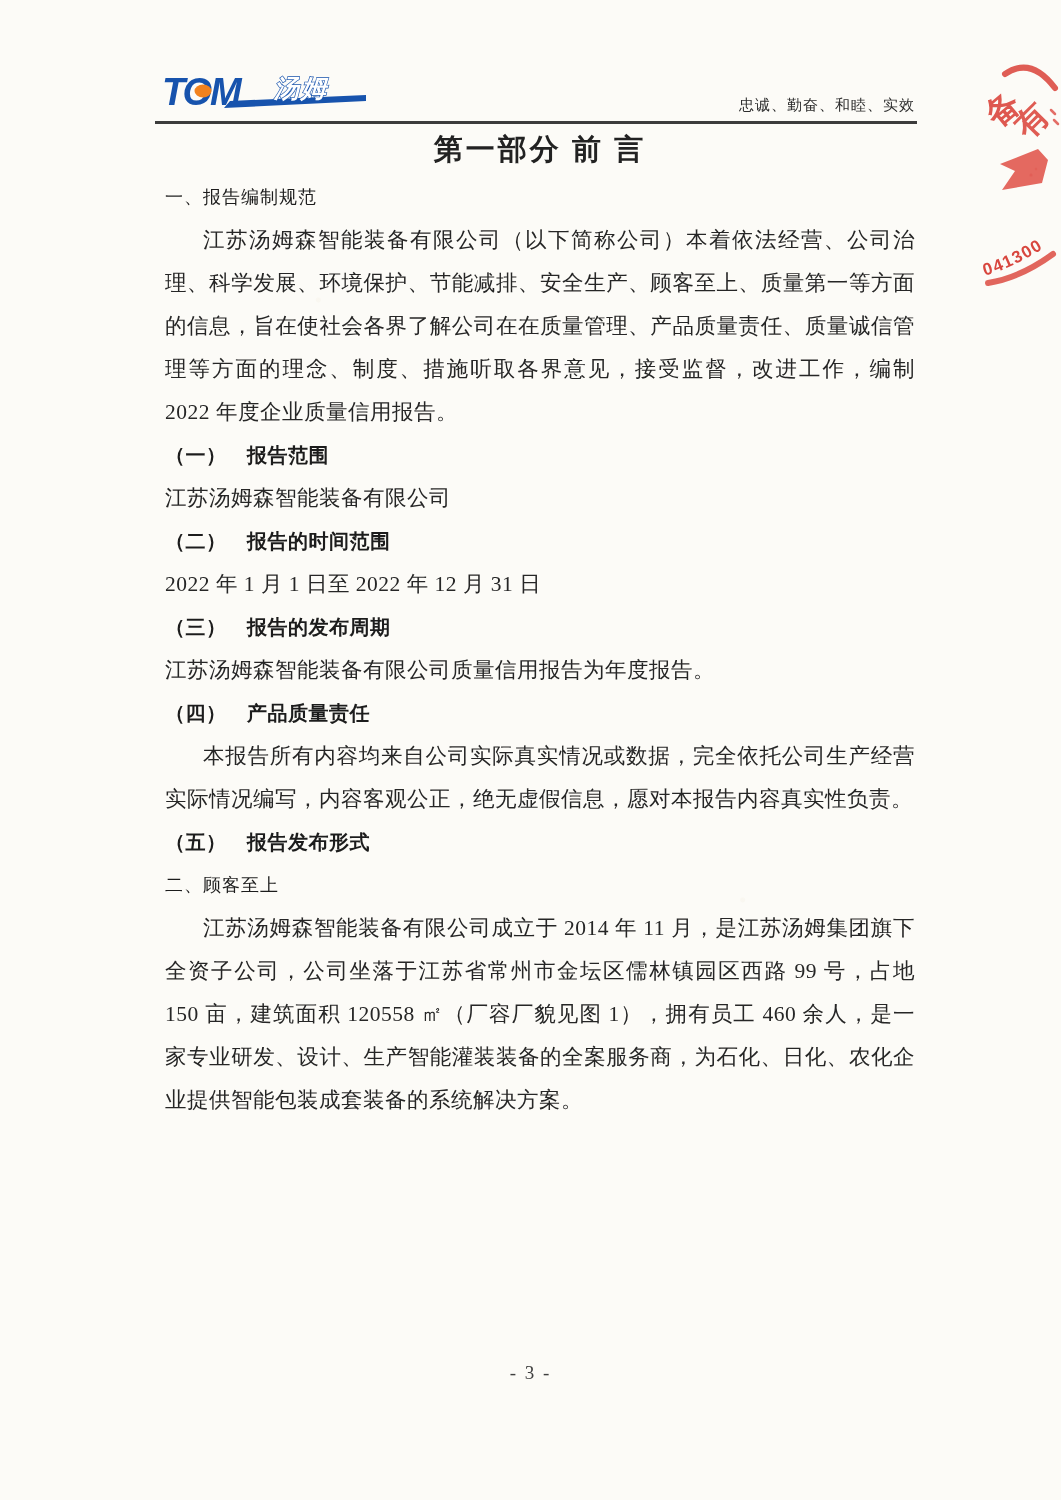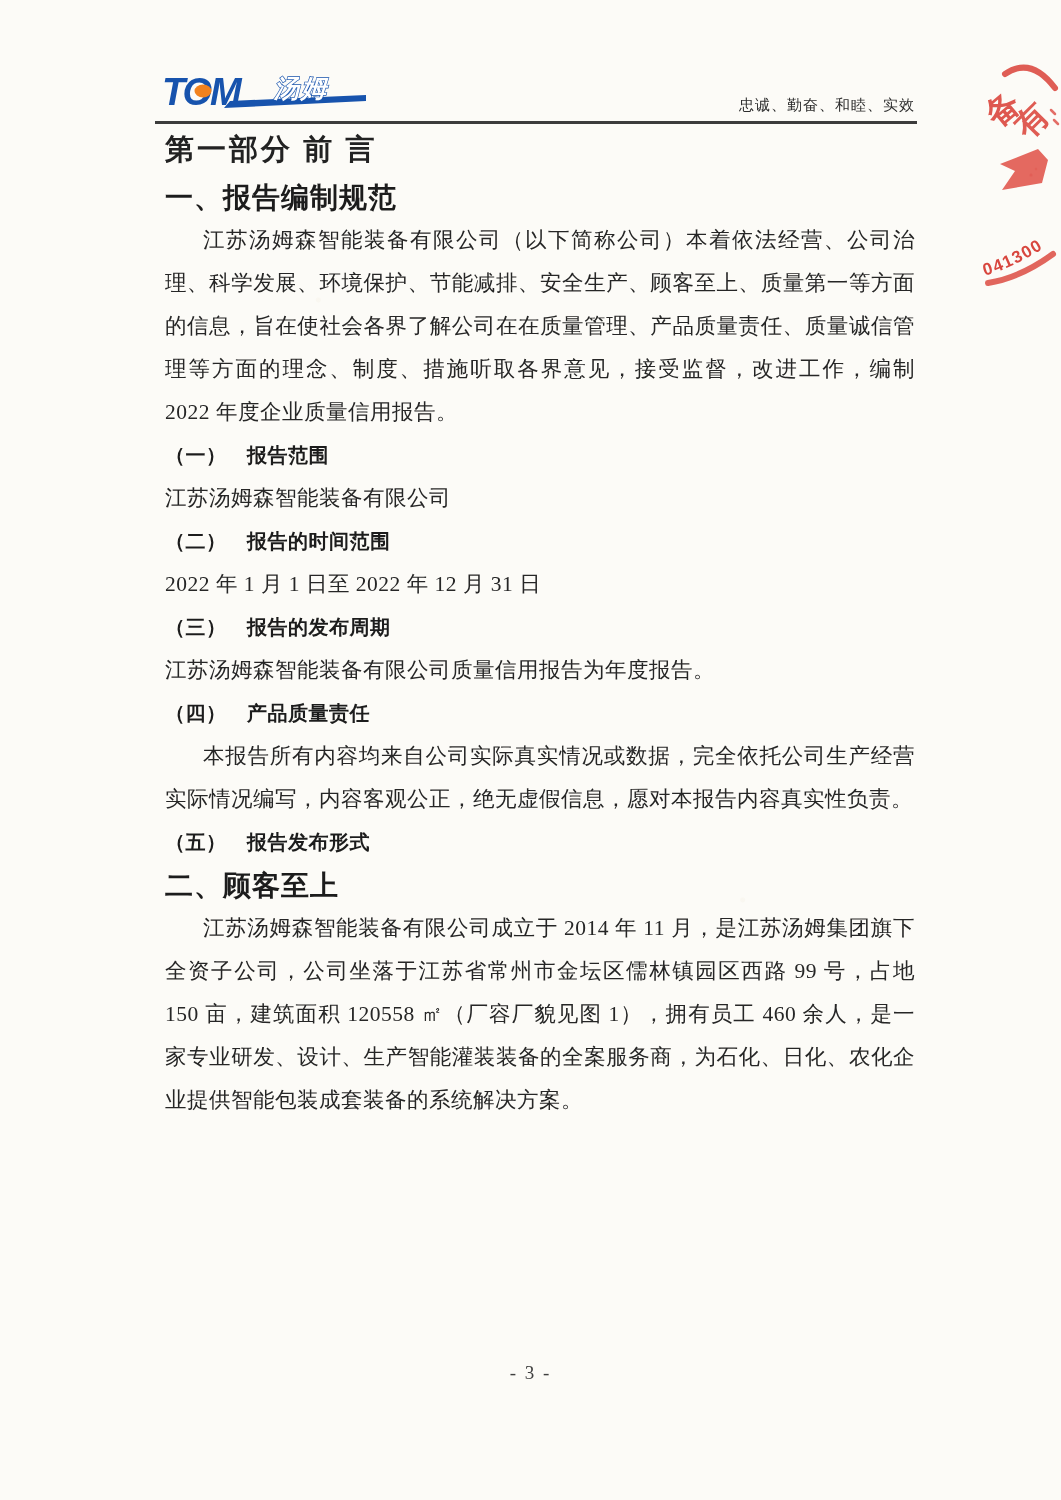--- a/index.html
+++ b/index.html
@@ -27,33 +27,34 @@
     font-size: 15px; letter-spacing: 1px; color: #2d2d2d;
   }
   .header-rule {
     position: absolute; left: 155px; top: 121px;
     width: 762px; height: 3px; background: #3c3c3c;
   }
 
   
   .doc-title {
     position: absolute; left: 165px; top: 130px; width: 750px;
+    text-align: center;
     font-family: "Liberation Serif", "DejaVu Serif", serif;
     font-weight: 700; font-size: 29px; letter-spacing: 3px; color: #222;
   }
 
   
   .content {
     position: absolute; left: 165px; top: 176px; width: 750px;
     font-size: 21.5px; line-height: 43px; color: #262626;
   }
   .content > div, .content > p { margin: 0; padding: 0; }
   .h1 {
     font-family: "Liberation Sans", "DejaVu Sans", sans-serif;
-    font-weight: 700; font-size: 28px; color: #1c1c1c;
+    font-weight: 400; font-size: 18px; color: #1c1c1c;
     letter-spacing: 1px;
   }
   .para {
     text-align: justify;
     text-indent: 38px;
     letter-spacing: 0.5px;
   }
   .sub {
     font-family: "Liberation Sans", "DejaVu Sans", sans-serif;
     font-weight: 700; font-size: 20px; color: #1c1c1c;

